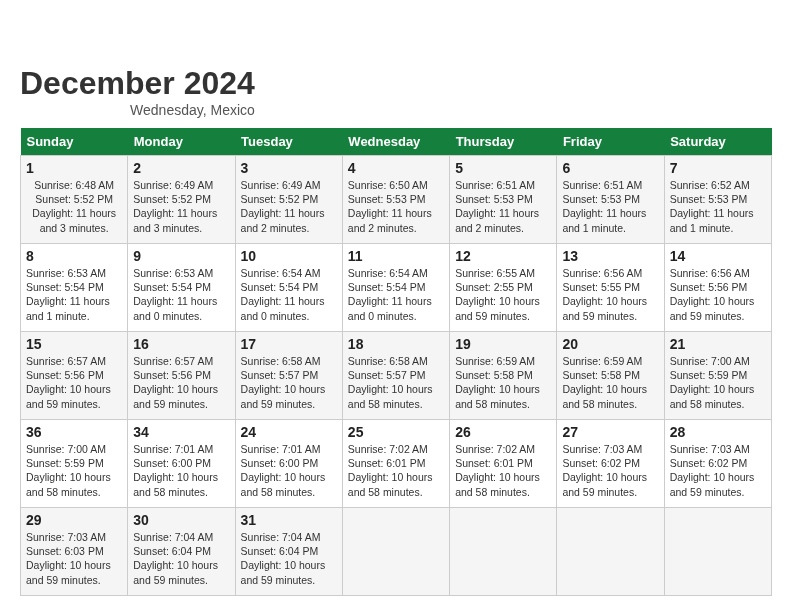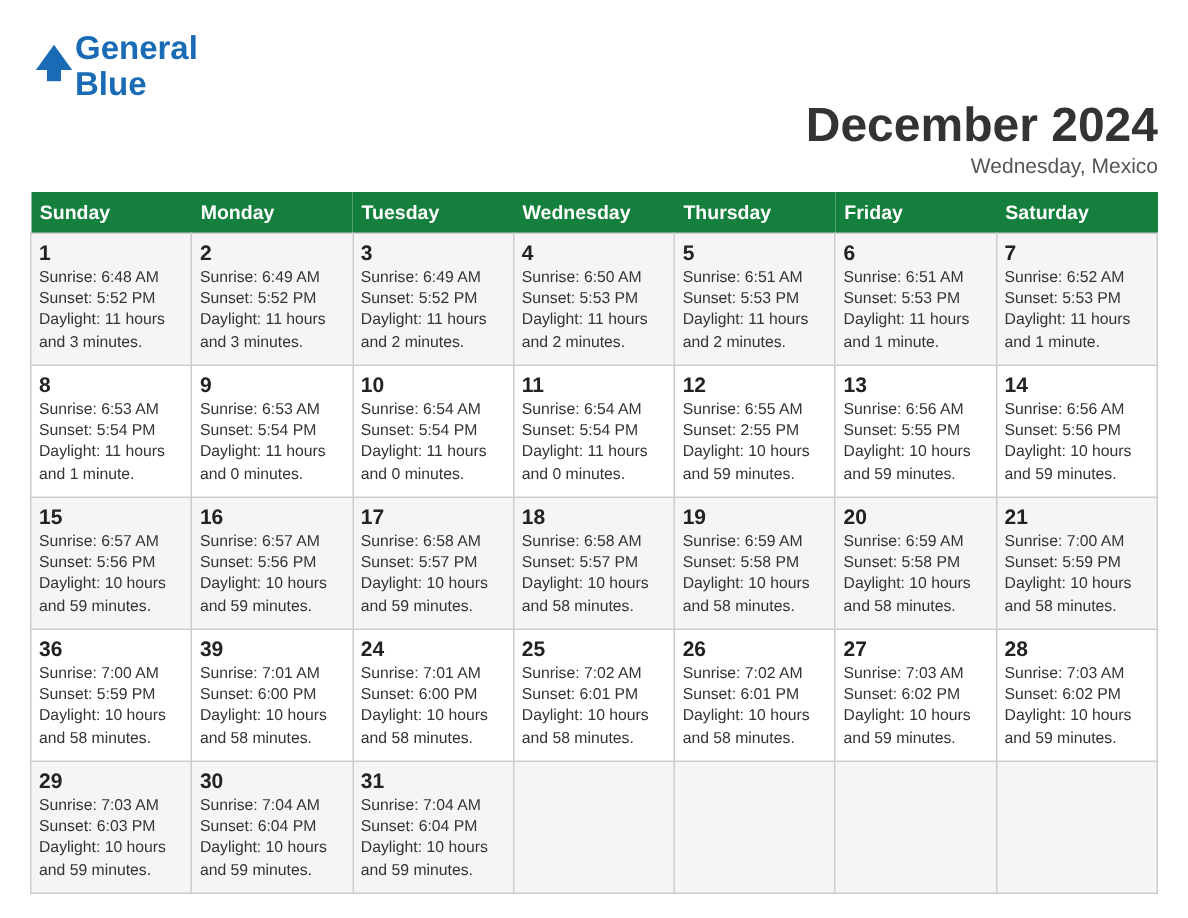--- a/index.html
+++ b/index.html
@@ -87,33 +87,20 @@
       line-height: 1.35;
     }
     .empty-cell {
       background: #f5f5f5;
     }
   </style>
 </head>
 <body>
 
 <div class="header">
-  <div class="logo">
-    <div>
-      <svg class="logo-icon" viewBox="0 0 30 30">
-        <polygon points="15,2 28,20 2,20" fill="#1a6bb5"></polygon>
-        <rect x="10" y="20" width="10" height="8" fill="#1a6bb5"></rect>
-      </svg>
-    </div>
-    <div>
-      <div class="logo-text">
-        <span>General</span><br><span style="color:#1a6bb5;">Blue</span>
-      </div>
-    </div>
-  </div>
   <div class="title-area">
     <div class="month-title">December 2024</div>
     <div class="location">Wednesday, Mexico</div>
   </div>
 </div>
 
 <table>
   <thead>
     <tr>
     <th>Sunday</th>
@@ -122,21 +109,21 @@
         <th>Wednesday</th>
         <th>Thursday</th>
         <th>Friday</th>
         <th>Saturday</th>
       </tr>
   </thead>
   <tbody id="calendar-body">
   <tr>
         <td>
           <span class="day-number">1</span>
-          <div class="day-info" style="white-space: pre-line;">Sunrise: 6:48 AM
+          <div class="day-info" style="white-space: pre-line; text-align: center;">Sunrise: 6:48 AM
 Sunset: 5:52 PM
 Daylight: 11 hours and 3 minutes.</div>
         </td>
         <td>
           <span class="day-number">2</span>
           <div class="day-info" style="white-space: pre-line;">Sunrise: 6:49 AM
 Sunset: 5:52 PM
 Daylight: 11 hours and 3 minutes.</div>
         </td>
         <td>
@@ -259,21 +246,21 @@
         </td>
       </tr>
       <tr>
         <td>
           <span class="day-number">36</span>
           <div class="day-info" style="white-space: pre-line;">Sunrise: 7:00 AM
 Sunset: 5:59 PM
 Daylight: 10 hours and 58 minutes.</div>
         </td>
         <td>
-          <span class="day-number">39</span>
+          <span class="day-number">34</span>
           <div class="day-info" style="white-space: pre-line;">Sunrise: 7:01 AM
 Sunset: 6:00 PM
 Daylight: 10 hours and 58 minutes.</div>
         </td>
         <td>
           <span class="day-number">24</span>
           <div class="day-info" style="white-space: pre-line;">Sunrise: 7:01 AM
 Sunset: 6:00 PM
 Daylight: 10 hours and 58 minutes.</div>
         </td>

